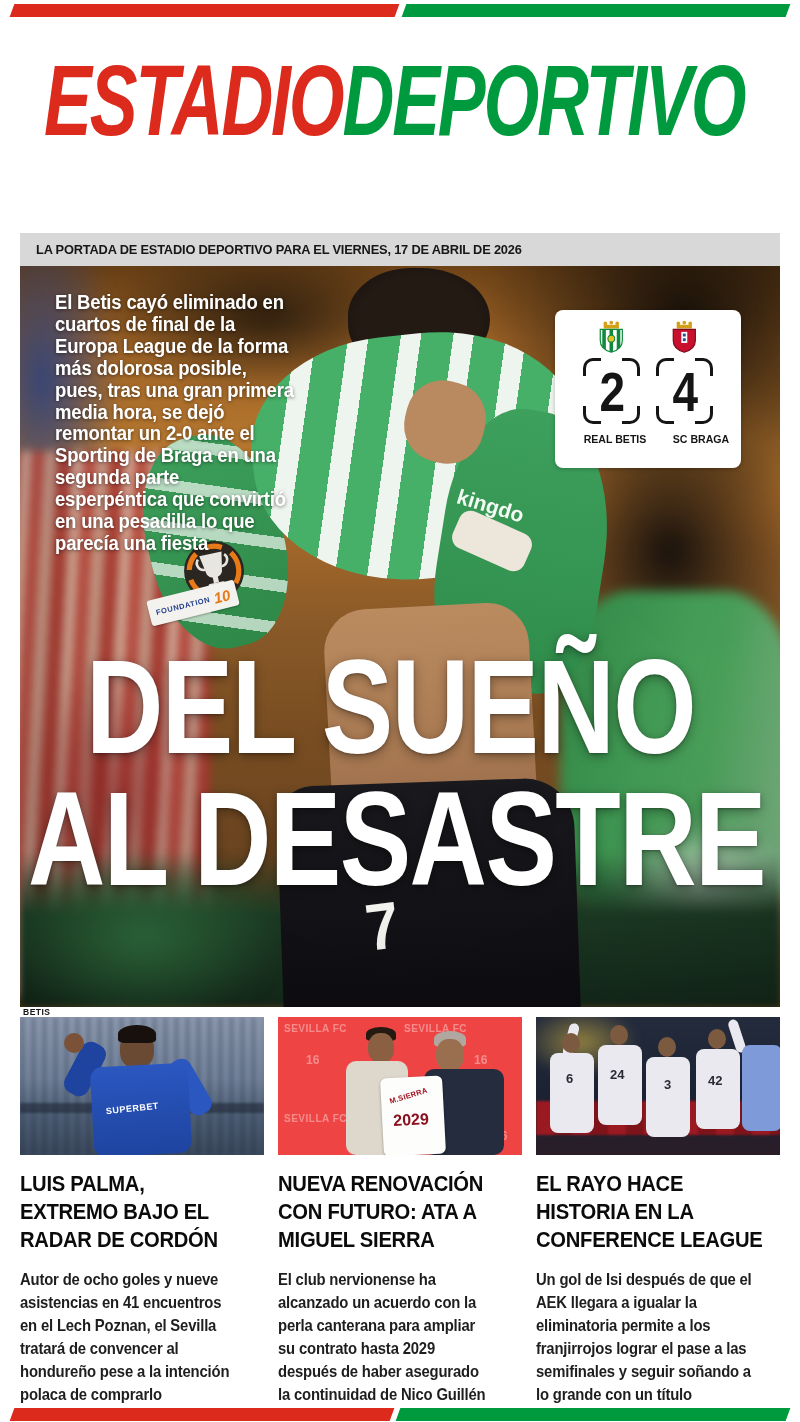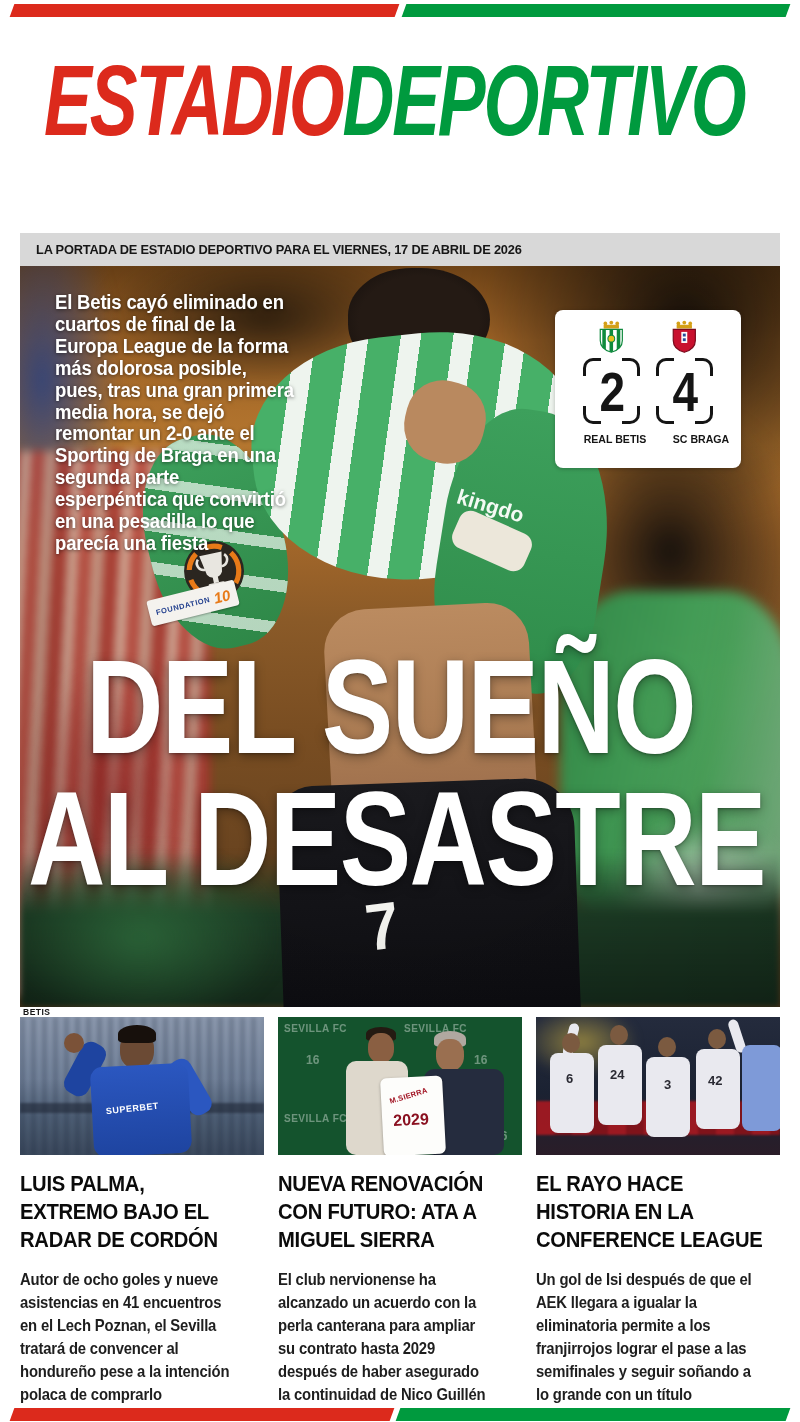--- a/index.html
+++ b/index.html
@@ -123,21 +123,21 @@
   .t1-rail{left:0;right:0;top:86px;height:10px;background:rgba(25,33,48,.55);filter:blur(1px);}
   .t1-armL{left:52px;top:24px;width:26px;height:56px;background:#1e44a0;border-radius:10px;transform:rotate(28deg);}
   .t1-fist{left:44px;top:16px;width:20px;height:20px;background:#7b5238;border-radius:50%;}
   .t1-head{left:100px;top:14px;width:34px;height:38px;background:#6b4a34;border-radius:45%;}
   .t1-hairT{left:98px;top:8px;width:38px;height:18px;background:#17100c;border-radius:50% 50% 20% 20%;}
   .t1-torso{left:72px;top:48px;width:98px;height:90px;background:linear-gradient(180deg,#2b57c0,#1e44a0);border-radius:12px;transform:rotate(-3deg);}
   .t1-sponsor{left:14px;top:38px;font-size:9px;font-weight:700;color:#fff;letter-spacing:.5px;transform:rotate(-3deg);}
   .t1-armR{left:158px;top:40px;width:24px;height:60px;background:#2b57c0;border-radius:10px;transform:rotate(-30deg);}
 
   
-  .t2{background:#14532d;}
+  .t2{background:#ef4444;}
   .t2 .pat{color:rgba(255,255,255,.38);font-weight:700;white-space:nowrap;}
   .pat.w{font-size:10px;letter-spacing:.5px;}
   .pat.n{font-size:12px;}
   .t2-headL{left:90px;top:16px;width:26px;height:30px;background:#8a5f42;border-radius:45%;}
   .t2-hairL{left:88px;top:10px;width:30px;height:14px;background:#241a12;border-radius:50% 50% 20% 20%;}
   .t2-bodyL{left:68px;top:44px;width:62px;height:94px;background:#ded8cc;border-radius:10px;}
   .t2-headR{left:158px;top:22px;width:28px;height:32px;background:#9a6f50;border-radius:45%;}
   .t2-hairR{left:156px;top:14px;width:32px;height:16px;background:#b0a8a0;border-radius:50% 50% 20% 20%;}
   .t2-bodyR{left:146px;top:52px;width:80px;height:86px;background:#252c3e;border-radius:10px;}
   .t2-shirt{left:104px;top:60px;width:62px;height:78px;background:#fdfdfb;border-radius:6px;transform:rotate(-3deg);

